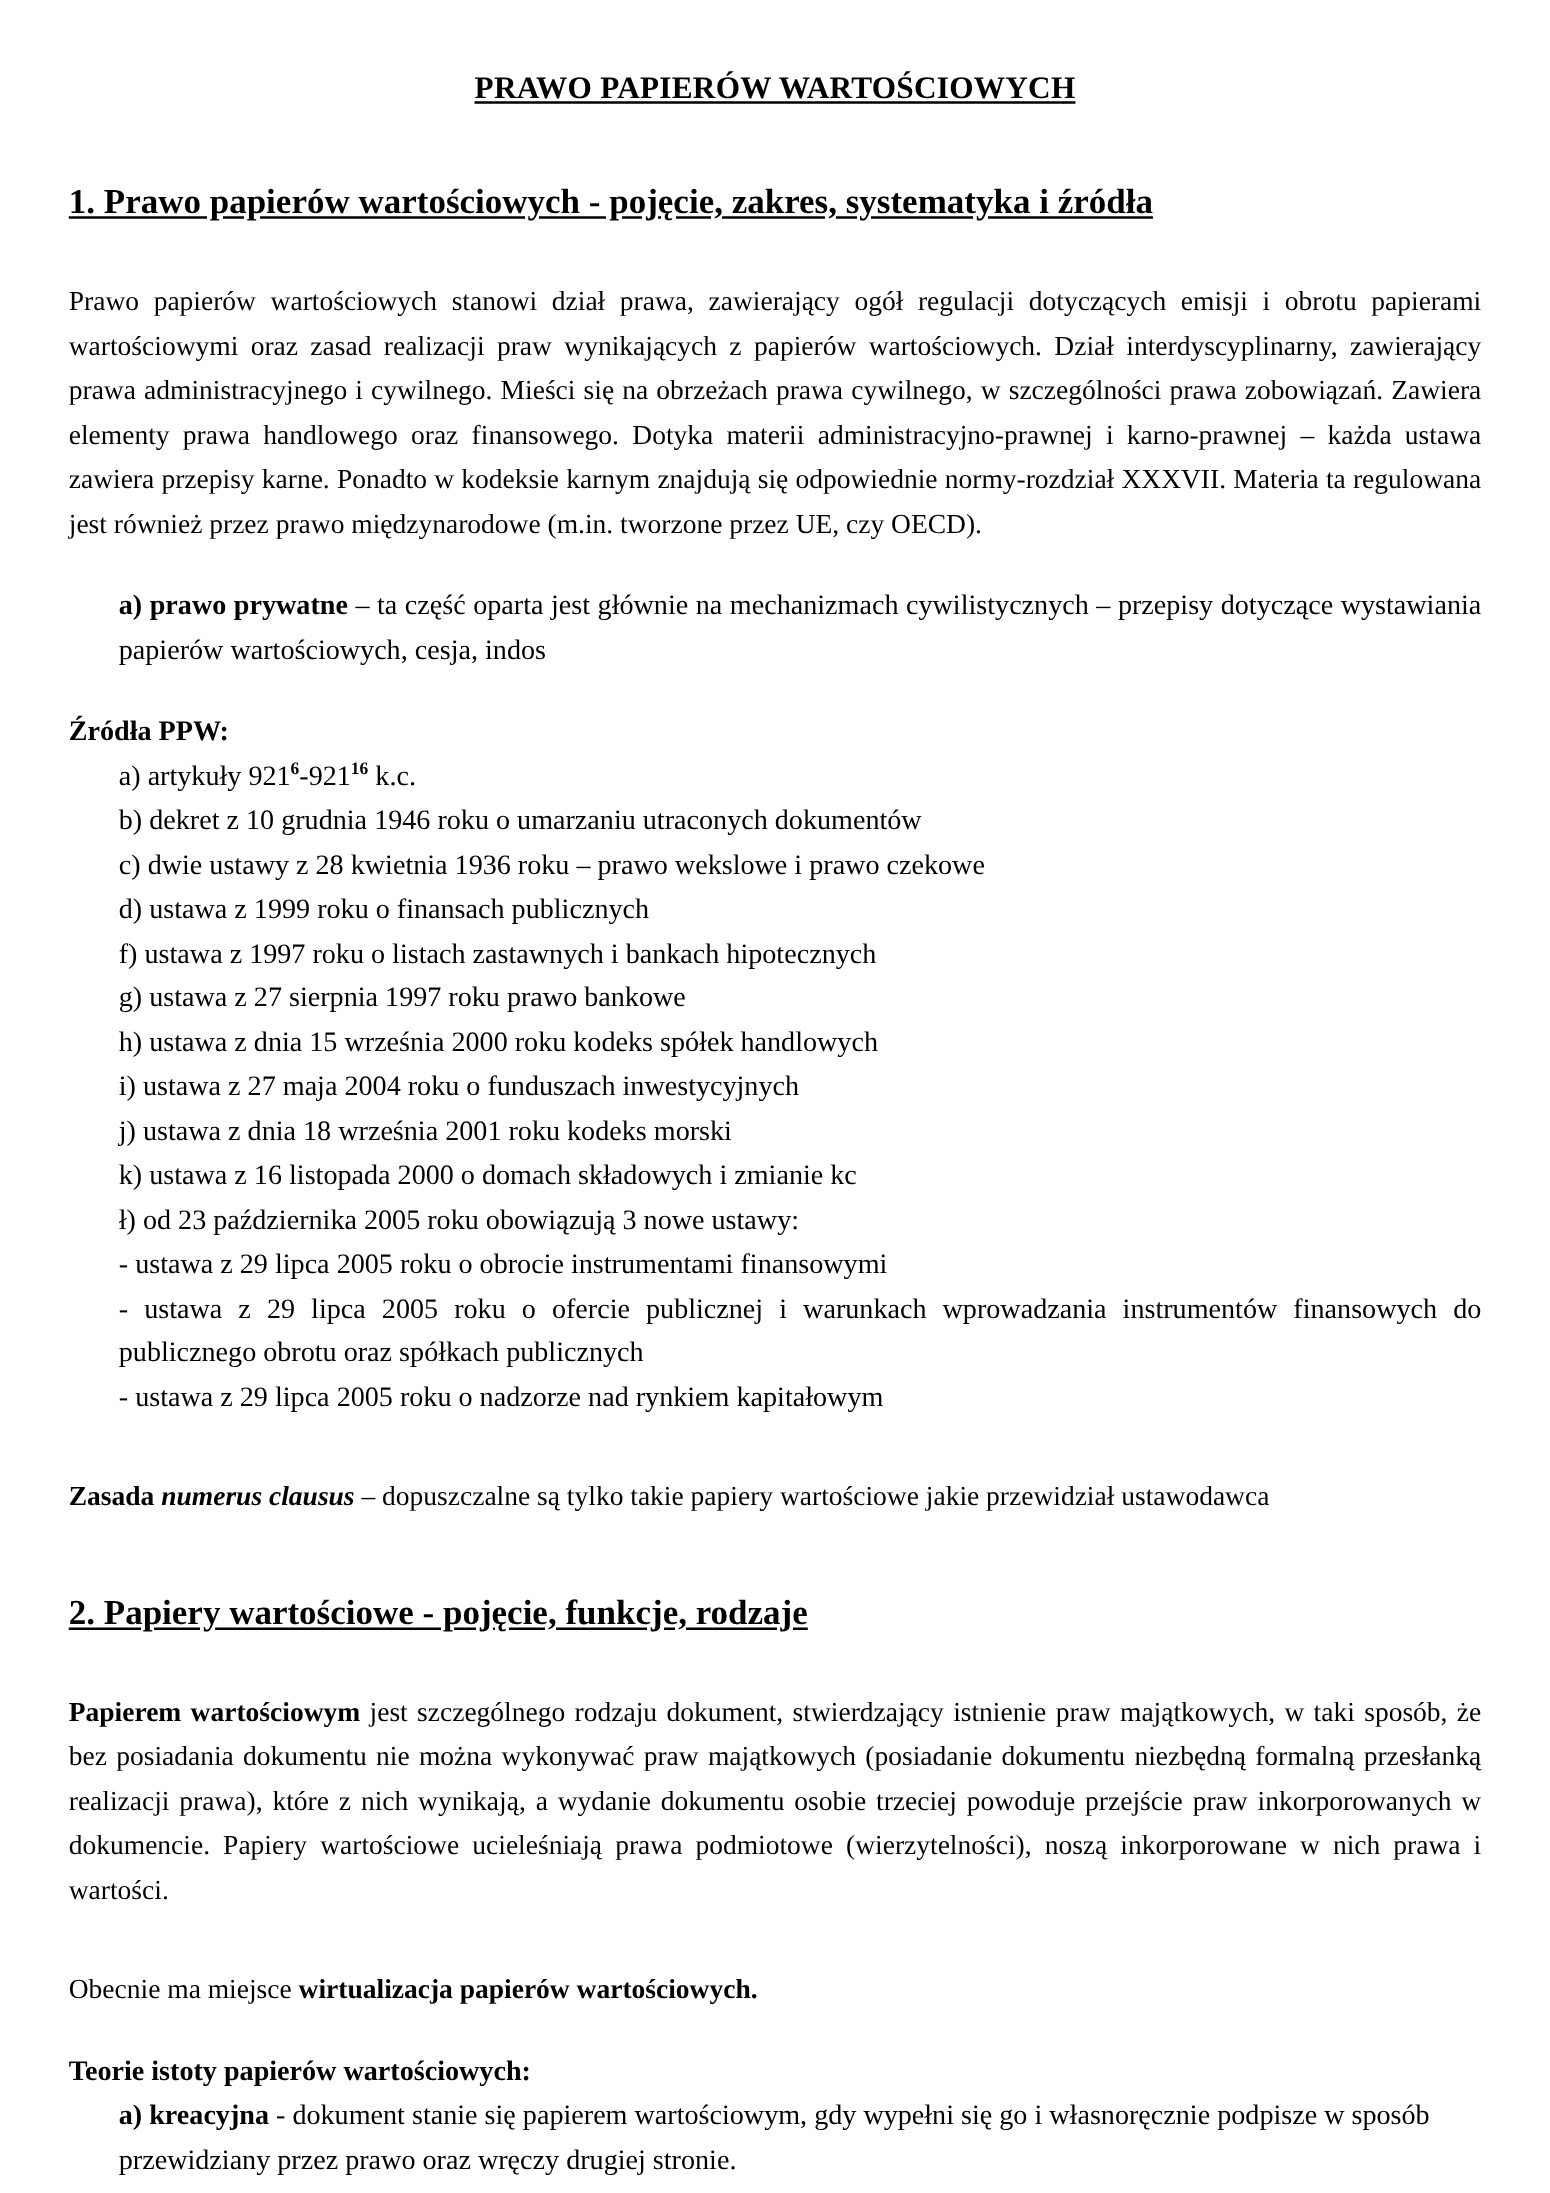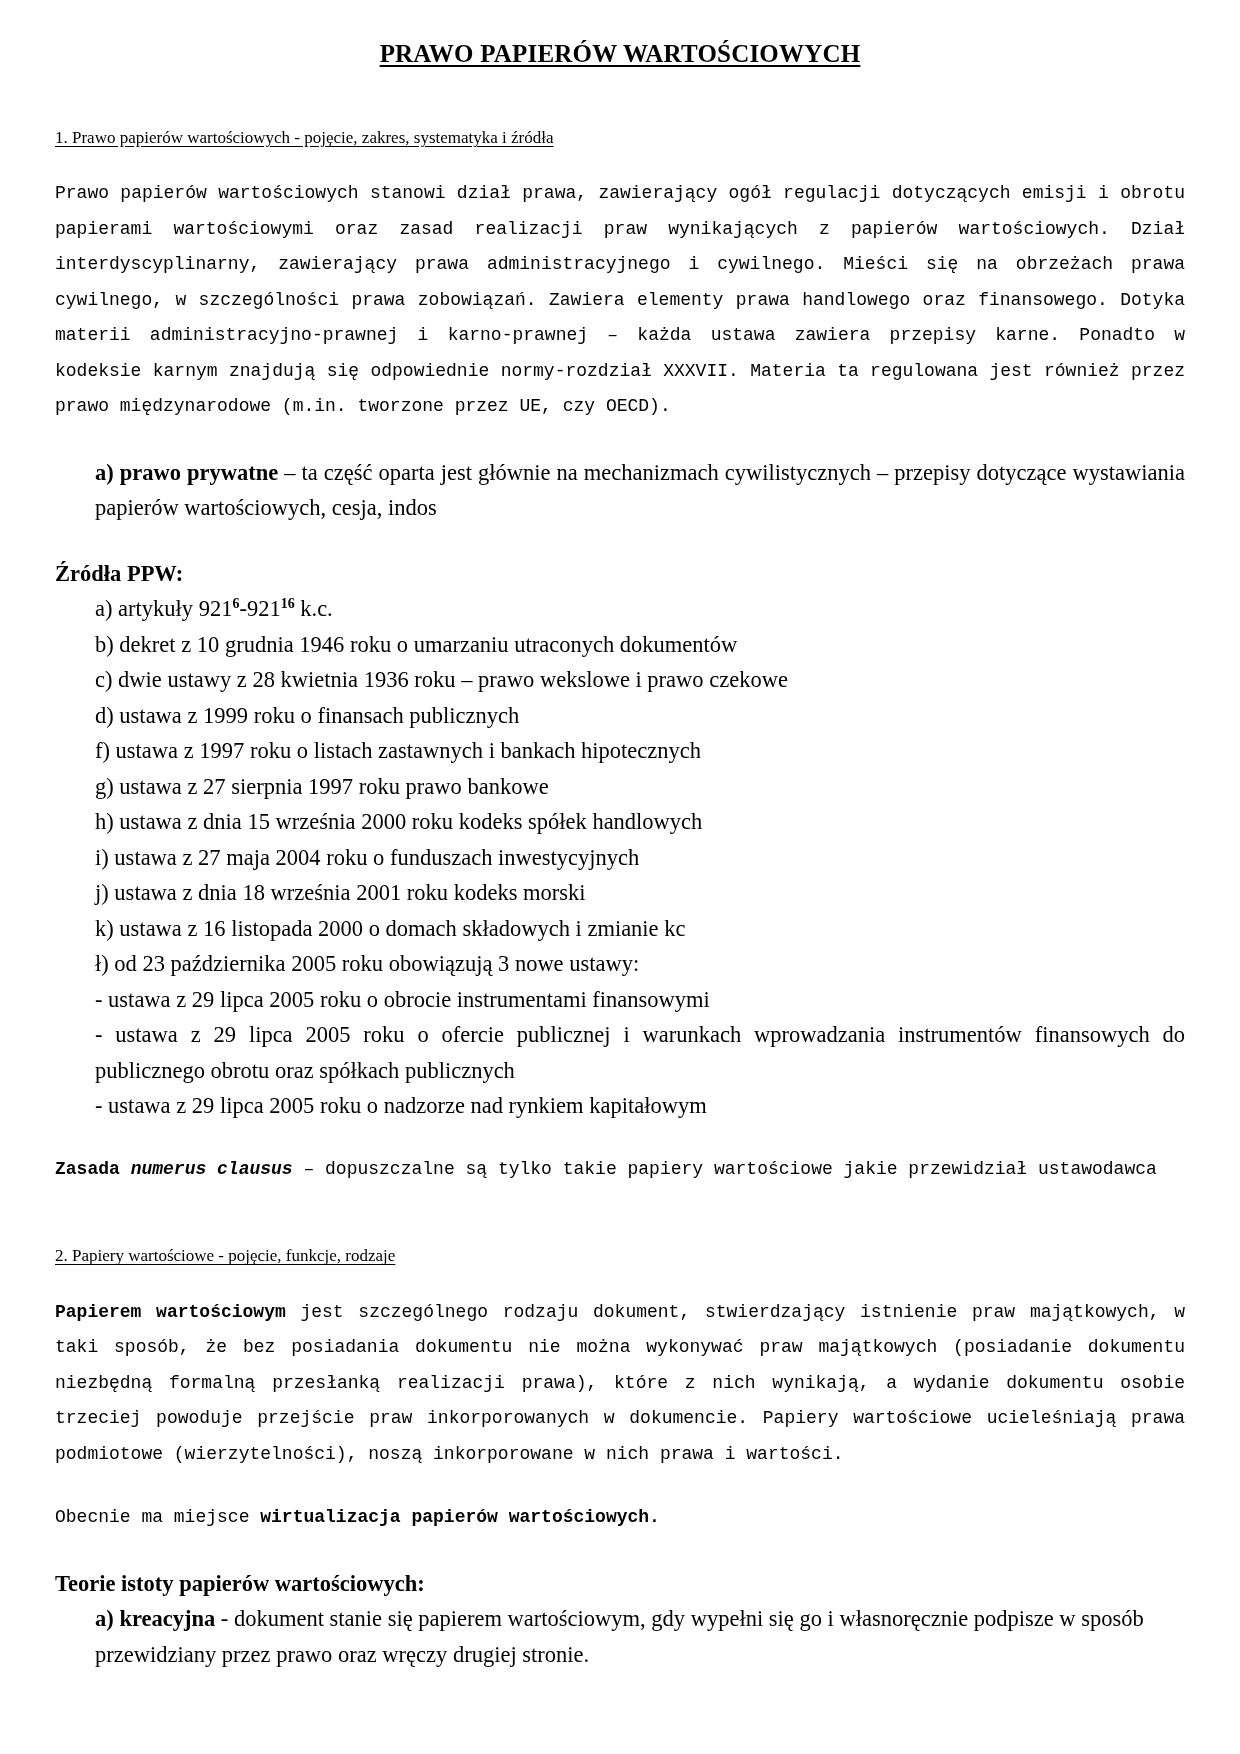--- a/index.html
+++ b/index.html
@@ -13,51 +13,50 @@
     height: 1754px;
     font-family: "Liberation Serif", "DejaVu Serif", serif;
     color: #000000;
     -webkit-font-smoothing: none;
   }
   .page {
     position: relative;
     width: 1240px;
     height: 1754px;
     box-sizing: border-box;
-    padding: 31px 55px 0 55px;
+    padding: 48px 55px 0 55px;
   }
   .doc-title {
     text-align: center;
     font-size: 25px;
     font-weight: bold;
     letter-spacing: 0.2px;
     margin: 8px 0 0 0;
     line-height: 1.2;
   }
   .doc-title span {
     text-decoration: underline;
     text-underline-offset: 3px;
   }
   .section-heading {
-    font-size: 17px;
-    font-weight: normal;
+    font-size: 28px;
+    font-weight: bold;
     margin: 58px 0 0 0;
     line-height: 1.25;
   }
   .section-heading span {
     text-decoration: underline;
     text-underline-offset: 3px;
   }
   p.body {
-    font-size: 18px;
+    font-size: 22px;
     line-height: 35.5px;
     text-align: justify;
-    margin: 28px 0 0 0;
+    margin: 44px 0 0 0;
     hyphens: none;
-    font-family: Liberation Mono, monospace;
   }
   .block {
     font-size: 22.5px;
     line-height: 35.5px;
     margin: 30px 0 0 0;
   }
   .block .hdr {
     font-weight: bold;
     display: block;
   }

